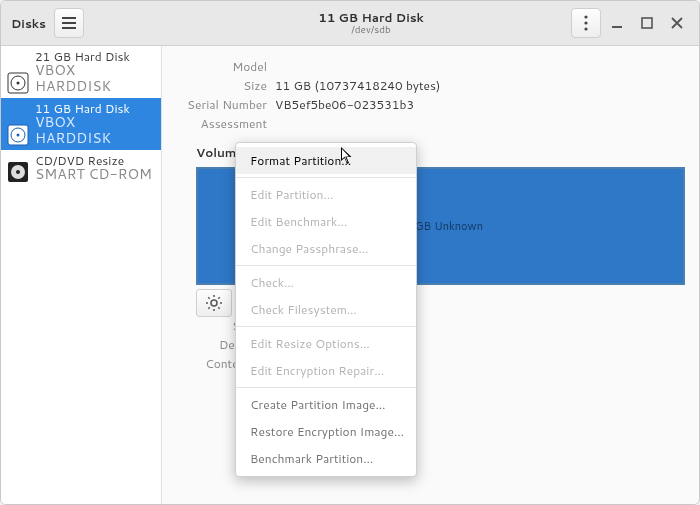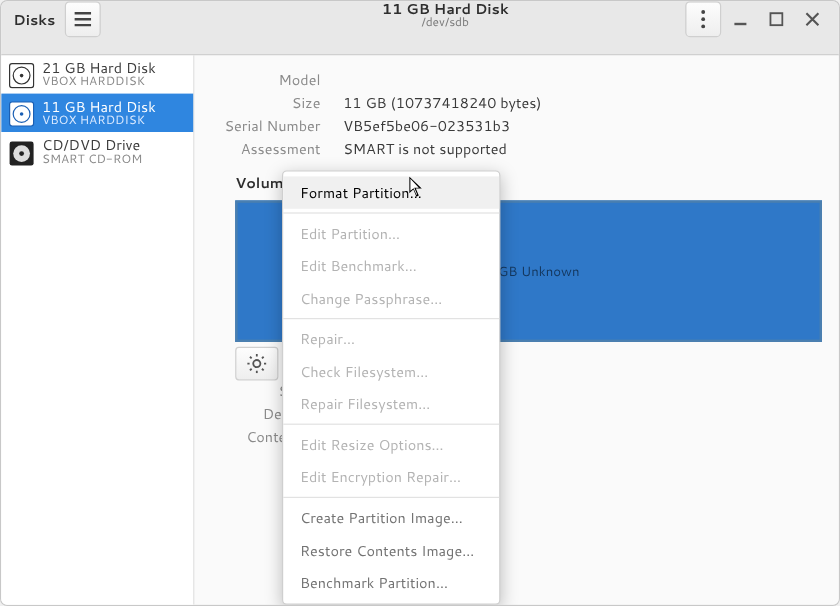--- a/index.html
+++ b/index.html
@@ -1,36 +1,36 @@
 <!DOCTYPE html>
 <html><head>
 <meta charset="utf-8">
 <style>
 html,body{margin:0;padding:0;font-family:"Cantarell","DejaVu Sans",sans-serif;font-size:12px;color:#3c3c3c;background:#f0f0f0}
 #app{width:700px;height:505px;position:relative;background:#f7f7f7;border:1px solid #c8c8c8;border-radius:6px;box-sizing:border-box;overflow:hidden;display:flex;flex-direction:column}
-.titlebar{height:44px;background:#e8e8e8;border-bottom:1px solid #d0d0d0;display:flex;align-items:flex-start;position:relative}
+.titlebar{height:44px;background:#e8e8e8;border-bottom:1px solid #d0d0d0;display:flex;align-items:center;position:relative}
 .tb-left{display:flex;align-items:center;flex:0 0 160px;padding-left:10px;gap:8px}
 .tb-title{font-weight:bold;color:#2e2e2e}
 .tb-center{flex:1;display:flex;flex-direction:column;align-items:center;justify-content:center;line-height:1.1}
 .tb-center .t1{font-weight:bold;color:#2e2e2e}
 .tb-center .t2{font-size:10px;color:#7a7a7a}
 .tb-right{display:flex;align-items:center;padding-right:8px;gap:2px}
 .hbtn{width:28px;height:28px;border:1px solid #cfcfcf;border-radius:4px;background:linear-gradient(#fdfdfd,#eeeeee);display:flex;align-items:center;justify-content:center;color:#444}
 .hbtn.flat{border:none;background:transparent}
 .hbtn svg{display:block}
 .body{flex:1;display:flex;background:#fafafa}
 .sidebar{width:160px;border-right:1px solid #e0e0e0;background:#fff}
 .dev{display:flex;align-items:flex-end;gap:6px;padding:4px 6px}
 .dev.sel{background:#2f86e0;color:#fff}
 .dev .dico{width:22px;height:22px;flex:0 0 22px}
 .dev .dl{display:flex;flex-direction:column;line-height:1.1}
-.dev .dl .d2{font-size:10px;color:#888}
+.dev .dl .d2{font-size:14px;color:#888}
 .dev.sel .dl .d2{color:#dbeaff}
 .main{flex:1;padding:10px 14px 10px 10px;position:relative}
-.kv{display:flex;gap:19px;margin:2px 0}
+.kv{display:flex;gap:8px;margin:2px 0}
 .kv .k{width:95px;text-align:right;color:#8a8a8a}
 .kv .v{color:#3a3a3a}
 .sect{font-weight:bold;margin-top:12px;margin-left:24px;color:#2e2e2e}
 .volwrap{margin:6px 0 0 24px}
 .volbox{position:relative;height:114px;border:2px solid #4a7fb0;background:#2f78c8;display:flex;align-items:center;justify-content:center}
 .volbox .vl{font-size:11px;color:#14375e}
 .volbar{margin-top:2px;height:28px;display:flex}
 .gearbtn{width:34px;height:26px;border:1px solid #cfcfcf;border-radius:3px;background:linear-gradient(#fdfdfd,#eeeeee);display:flex;align-items:center;justify-content:center;margin-top:2px}
 .infokv{display:flex;gap:8px;margin:2px 0}
 .infokv .k{width:60px;text-align:right;color:#8a8a8a}
@@ -115,41 +115,40 @@
       </div>
       <div class="dev">
         <span class="dico">
           <svg width="22" height="22" viewBox="0 0 22 22">
               <rect x="1" y="1" width="20" height="20" rx="2" fill="#222"></rect>
               <circle cx="11" cy="11" r="7" fill="#ddd"></circle>
               <circle cx="11" cy="11" r="2" fill="#222"></circle>
             </svg>
         </span>
         <span class="dl">
-            <span>CD/DVD Drive</span>
+            <span>CD/DVD Resize</span>
             <span class="d2">SMART CD-ROM</span>
           </span>
       </div>
     </div>
 
     <div class="main">
       <div class="kv">
           <span class="k">Model</span>
         </div>
       <div class="kv">
           <span class="k">Size</span>
           <span class="v">11 GB (10737418240 bytes)</span>
         </div>
       <div class="kv">
           <span class="k">Serial Number</span>
           <span class="v">VB5ef5be06-023531b3</span>
         </div>
       <div class="kv">
           <span class="k">Assessment</span>
-          <span class="v">SMART is not supported</span>
         </div>
 
       <div class="sect">Volumes</div>
       <div class="volwrap">
         <div class="volbox">
           <span class="vl">11 GB Unknown</span>
         </div>
         <div class="volbar">
           <div class="gearbtn">
             <svg width="16" height="16" viewBox="0 0 16 16">
@@ -176,29 +175,28 @@
     </div>
   </div>
 
   <div class="menu">
     <div class="mi sel">Format Partition…</div>
     <hr>
     <div class="mi dis">Edit Partition…</div>
     <div class="mi dis">Edit Benchmark…</div>
     <div class="mi dis">Change Passphrase…</div>
     <hr>
-    <div class="mi dis">Repair…</div>
+    <div class="mi dis">Check…</div>
     <div class="mi dis">Check Filesystem…</div>
-    <div class="mi dis">Repair Filesystem…</div>
     <hr>
     <div class="mi dis">Edit Resize Options…</div>
     <div class="mi dis">Edit Encryption Repair…</div>
     <hr>
     <div class="mi">Create Partition Image…</div>
-    <div class="mi">Restore Contents Image…</div>
+    <div class="mi">Restore Encryption Image…</div>
     <div class="mi">Benchmark Partition…</div>
   </div>
 
   <svg class="cursor" width="14" height="18" viewBox="0 0 14 18">
       <path d="M0 0l0 14 3.5-3 2.5 6 2-1-2.5-6 5 0z" fill="#000"></path>
       <path d="M1 2l0 10 2.6-2.2 2.4 5.5 0.6-0.3-2.4-5.5 3.8 0z" fill="#fff"></path>
     </svg>
 </div>
 
 </body></html>

